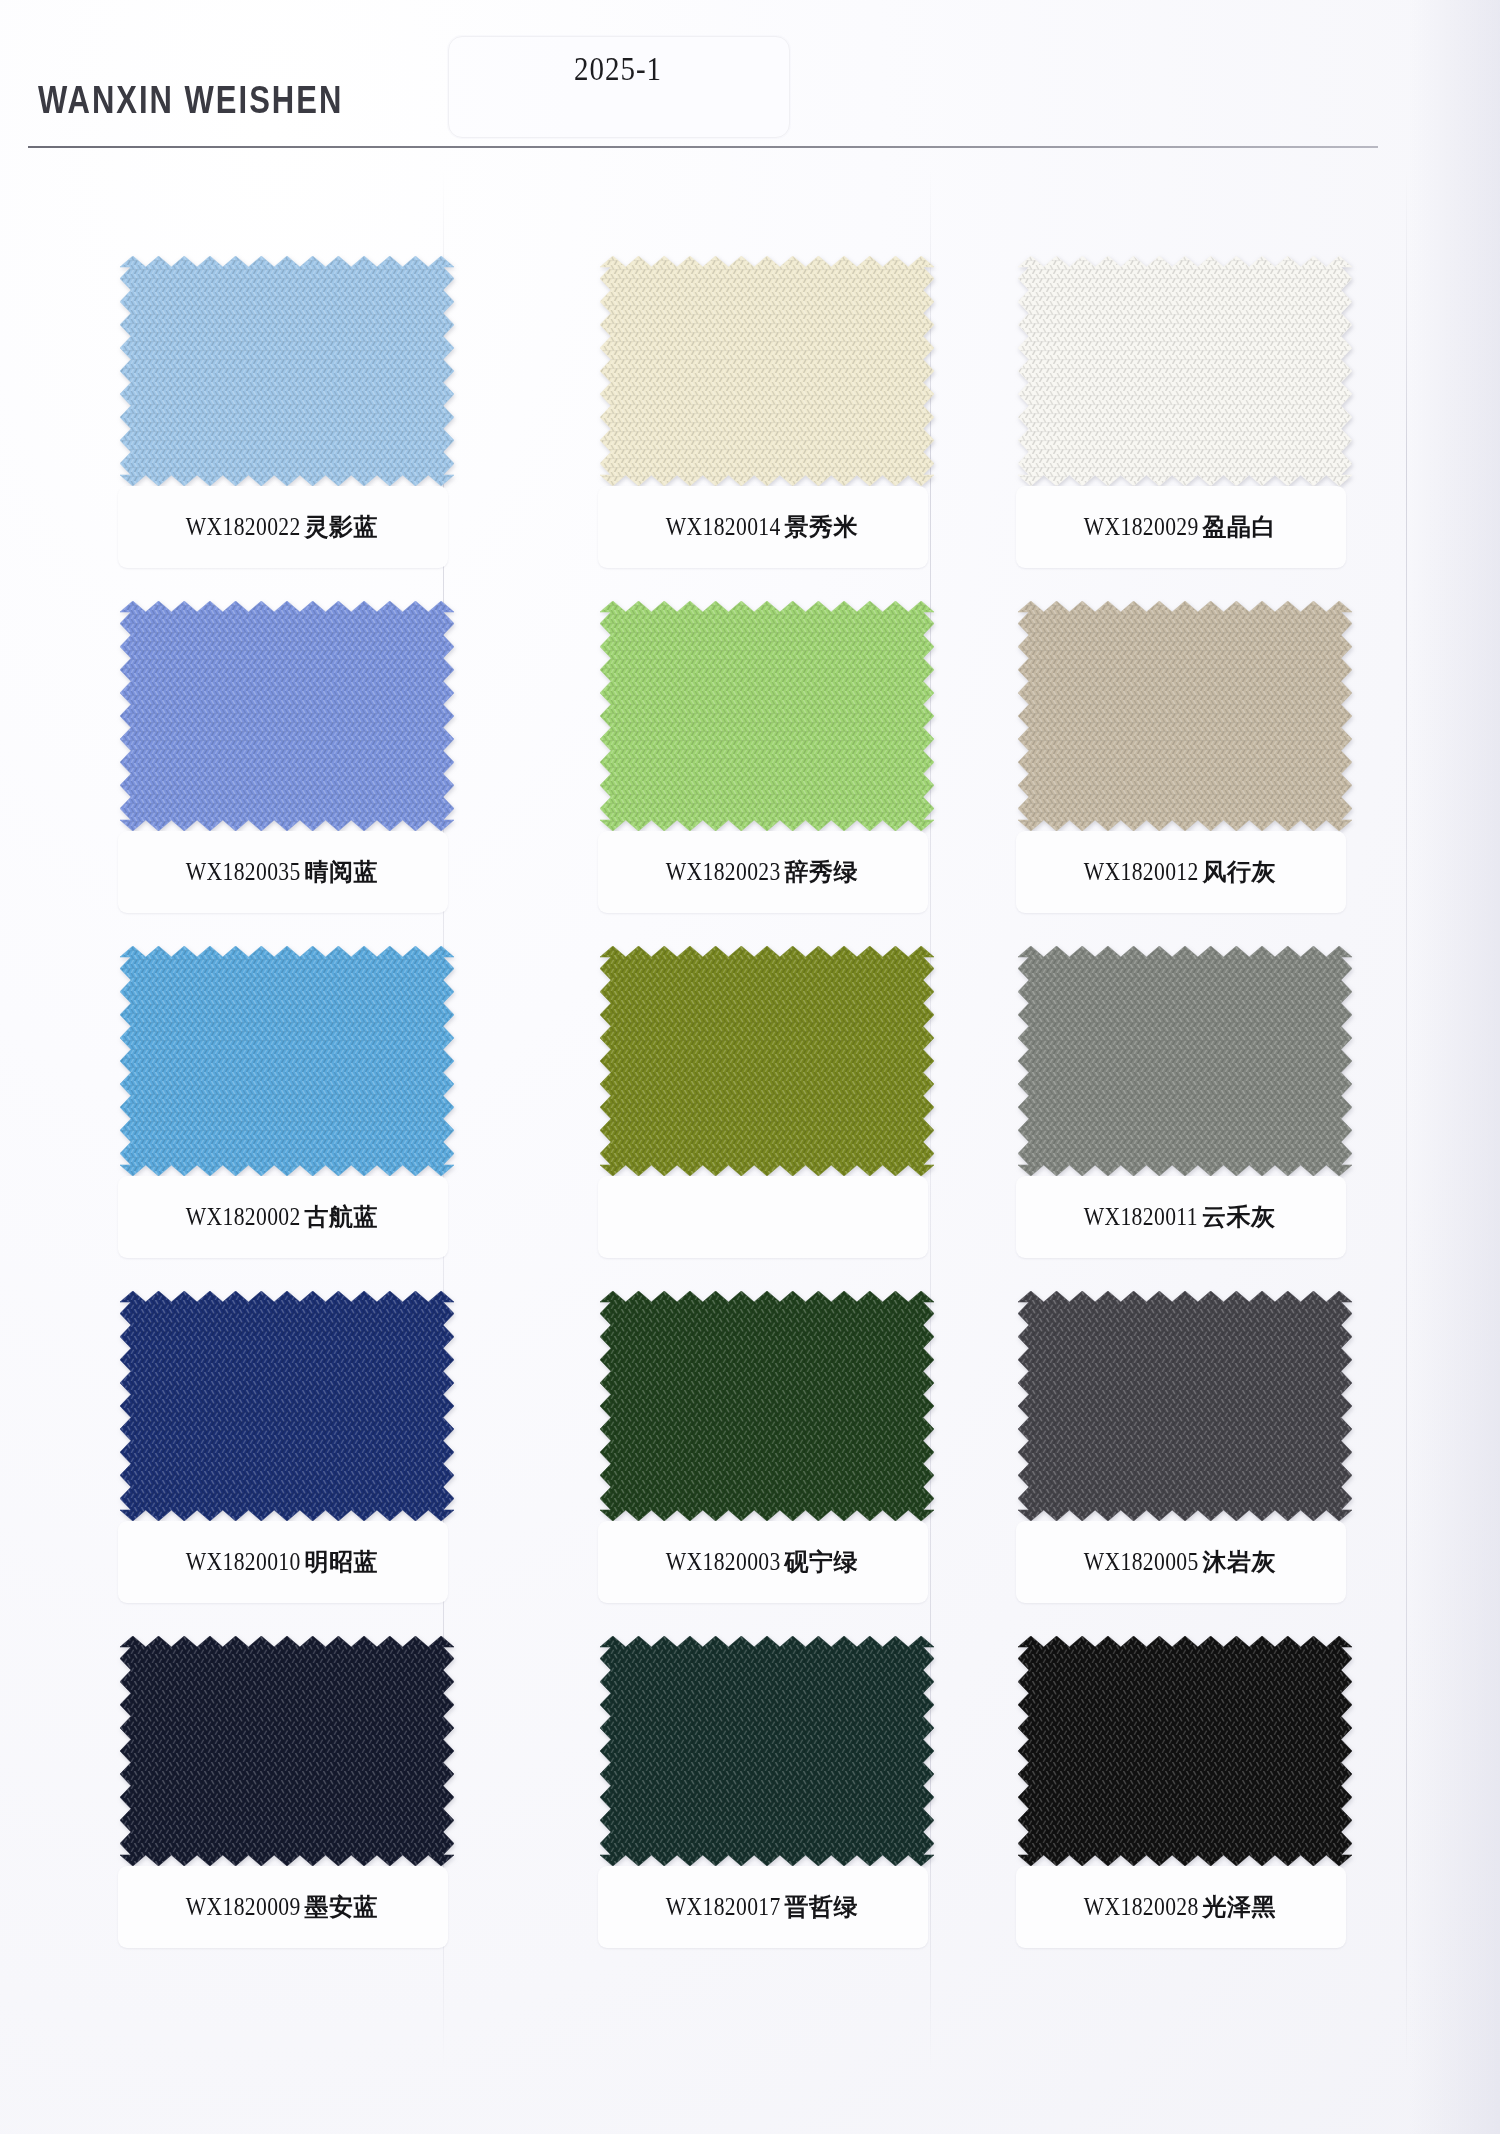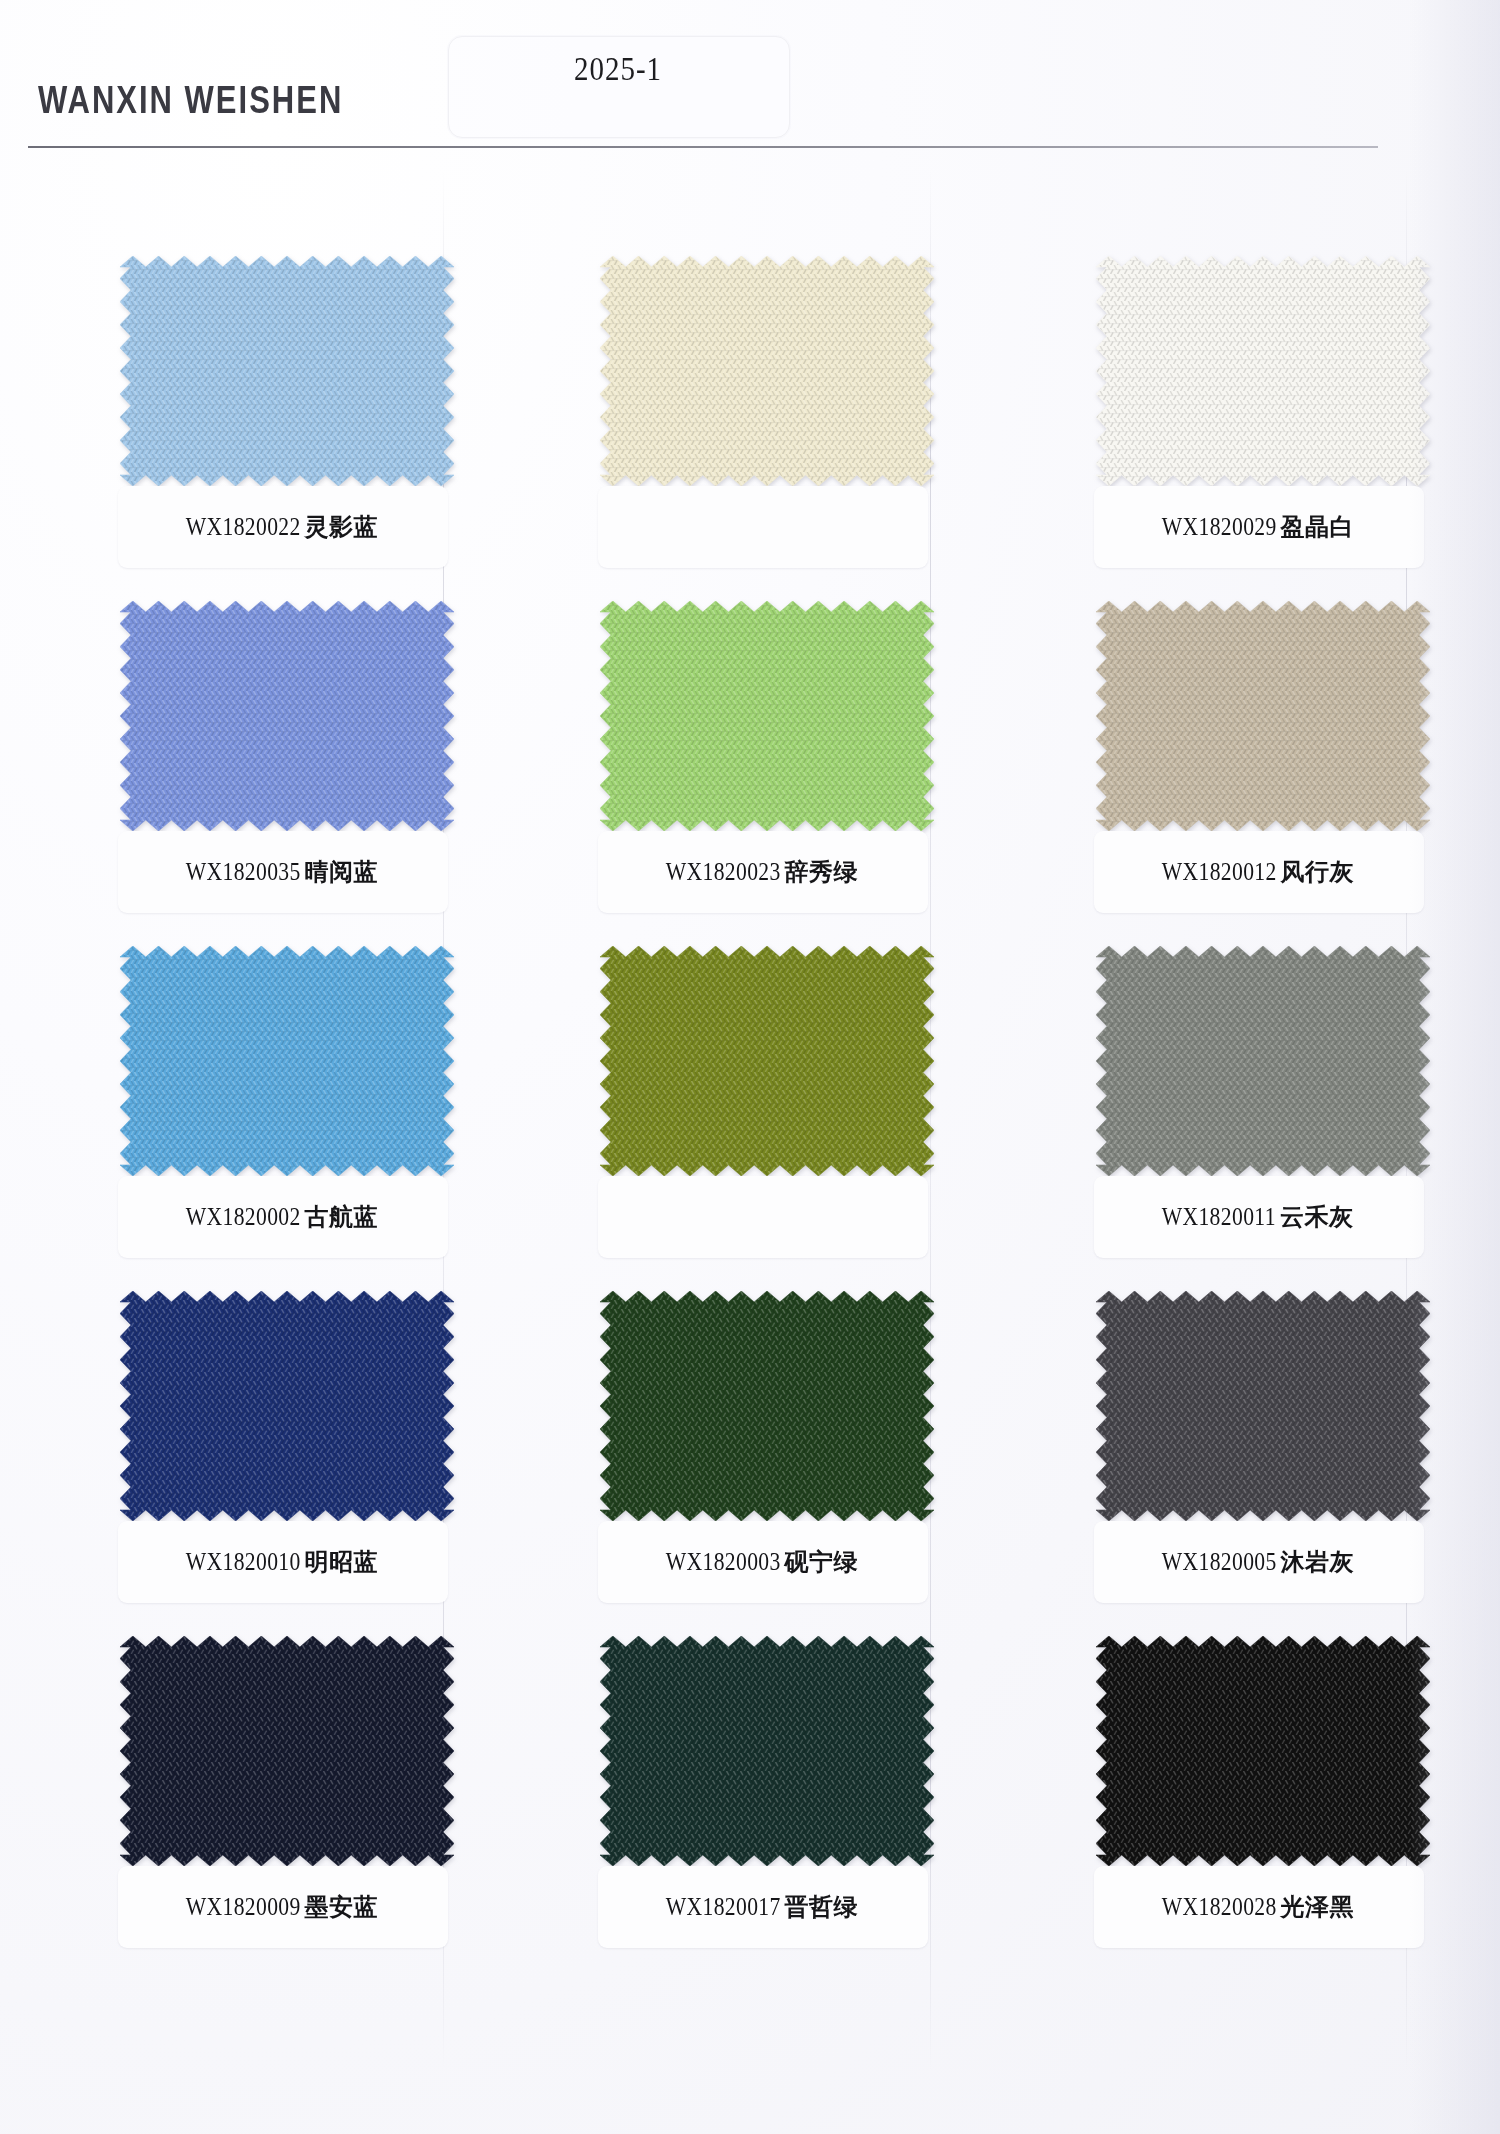--- a/index.html
+++ b/index.html
@@ -90,21 +90,21 @@
     position: relative;
     height: 345px;
   }
   .cell {
     position: absolute;
     width: 350px;
     height: 345px;
   }
   .cell.c0 { left: 112px; }
   .cell.c1 { left: 592px; }
-  .cell.c2 { left: 1088px; text-decoration: underline; }
+  .cell.c2 { left: 1010px; text-decoration: underline; }
 
   
   .swatch-wrap {
     position: absolute;
     left: 8px;
     top: 6px;
     width: 334px;
     height: 230px;
   }
 
@@ -220,20 +220,24 @@
                   <path d="M4.2,0 L6.6,4.5" stroke="#000000" stroke-opacity="0.11" stroke-width="1.4" fill="none"></path>
                   <path d="M6.6,4.5 L4.2,9" stroke="#ffffff" stroke-opacity="0.18" stroke-width="1.4" fill="none"></path>
                   <path d="M0,4.6 L7,4.6" stroke="#000000" stroke-opacity="0.07" stroke-width="0.8" fill="none"></path>
                 </pattern>
               </defs>
               <path d="M0,11 L12.846153846153847,0 L25.692307692307693,11 L38.53846153846154,0 L51.38461538461539,11 L64.23076923076923,0 L77.07692307692308,11 L89.92307692307692,0 L102.76923076923077,11 L115.61538461538461,0 L128.46153846153845,11 L141.30769230769232,0 L154.15384615384616,11 L167,0 L179.84615384615384,11 L192.69230769230768,0 L205.53846153846155,11 L218.3846153846154,0 L231.23076923076923,11 L244.07692307692307,0 L256.9230769230769,11 L269.7692307692308,0 L282.61538461538464,11 L295.46153846153845,0 L308.3076923076923,11 L321.15384615384613,0 L334,11 L323,11 L334,22.555555555555557 L323,34.111111111111114 L334,45.666666666666664 L323,57.22222222222222 L334,68.77777777777777 L323,80.33333333333333 L334,91.88888888888889 L323,103.44444444444444 L334,115 L323,126.55555555555556 L334,138.11111111111111 L323,149.66666666666666 L334,161.22222222222223 L323,172.77777777777777 L334,184.33333333333334 L323,195.88888888888889 L334,207.44444444444446 L323,219 L334,219 L321.15384615384613,230 L308.3076923076923,219 L295.46153846153845,230 L282.61538461538464,219 L269.7692307692308,230 L256.9230769230769,219 L244.07692307692307,230 L231.23076923076923,219 L218.3846153846154,230 L205.53846153846155,219 L192.69230769230768,230 L179.84615384615384,219 L167,230 L154.15384615384616,219 L141.30769230769232,230 L128.46153846153845,219 L115.61538461538461,230 L102.76923076923077,219 L89.92307692307692,230 L77.07692307692308,219 L64.23076923076923,230 L51.38461538461539,219 L38.53846153846154,230 L25.692307692307693,219 L12.846153846153847,230 L0,219 L11,219 L0,207.44444444444446 L11,195.88888888888889 L0,184.33333333333334 L11,172.77777777777777 L0,161.22222222222223 L11,149.66666666666666 L0,138.11111111111111 L11,126.55555555555556 L0,115 L11,103.44444444444444 L0,91.88888888888889 L11,80.33333333333333 L0,68.77777777777777 L11,57.22222222222222 L0,45.666666666666664 L11,34.111111111111114 L0,22.555555555555557 L11,11 Z" fill="url(#knit-0-1)"></path>
               <path d="M0,11 L12.846153846153847,0 L25.692307692307693,11 L38.53846153846154,0 L51.38461538461539,11 L64.23076923076923,0 L77.07692307692308,11 L89.92307692307692,0 L102.76923076923077,11 L115.61538461538461,0 L128.46153846153845,11 L141.30769230769232,0 L154.15384615384616,11 L167,0 L179.84615384615384,11 L192.69230769230768,0 L205.53846153846155,11 L218.3846153846154,0 L231.23076923076923,11 L244.07692307692307,0 L256.9230769230769,11 L269.7692307692308,0 L282.61538461538464,11 L295.46153846153845,0 L308.3076923076923,11 L321.15384615384613,0 L334,11 L323,11 L334,22.555555555555557 L323,34.111111111111114 L334,45.666666666666664 L323,57.22222222222222 L334,68.77777777777777 L323,80.33333333333333 L334,91.88888888888889 L323,103.44444444444444 L334,115 L323,126.55555555555556 L334,138.11111111111111 L323,149.66666666666666 L334,161.22222222222223 L323,172.77777777777777 L334,184.33333333333334 L323,195.88888888888889 L334,207.44444444444446 L323,219 L334,219 L321.15384615384613,230 L308.3076923076923,219 L295.46153846153845,230 L282.61538461538464,219 L269.7692307692308,230 L256.9230769230769,219 L244.07692307692307,230 L231.23076923076923,219 L218.3846153846154,230 L205.53846153846155,219 L192.69230769230768,230 L179.84615384615384,219 L167,230 L154.15384615384616,219 L141.30769230769232,230 L128.46153846153845,219 L115.61538461538461,230 L102.76923076923077,219 L89.92307692307692,230 L77.07692307692308,219 L64.23076923076923,230 L51.38461538461539,219 L38.53846153846154,230 L25.692307692307693,219 L12.846153846153847,230 L0,219 L11,219 L0,207.44444444444446 L11,195.88888888888889 L0,184.33333333333334 L11,172.77777777777777 L0,161.22222222222223 L11,149.66666666666666 L0,138.11111111111111 L11,126.55555555555556 L0,115 L11,103.44444444444444 L0,91.88888888888889 L11,80.33333333333333 L0,68.77777777777777 L11,57.22222222222222 L0,45.666666666666664 L11,34.111111111111114 L0,22.555555555555557 L11,11 Z" fill="none" stroke="#f0ead0" stroke-opacity="0.55" stroke-width="1"></path>
             </svg>
           </div>
           <div class="label"></div>
+          <div class="label-text">
+            <span class="label-code">WX1820014</span>
+            <span class="label-name">景秀米</span>
+          </div>
         </div>
         <div class="cell c2">
           <div class="swatch-wrap">
             <svg width="334" height="230" viewBox="0 0 334 230" style="position: absolute; left: 0px; top: 0px; filter: drop-shadow(rgba(95, 95, 115, 0.25) 1.5px 2.5px 2px);">
               <defs>
                 <pattern id="knit-0-2" width="7" height="9" patternUnits="userSpaceOnUse">
                   <rect width="7" height="9" fill="#f7f6f1"></rect>
                   <path d="M0.6,0 L3,4.5" stroke="#ffffff" stroke-opacity="0.22" stroke-width="1.5" fill="none"></path>
                   <path d="M3,4.5 L0.6,9" stroke="#000000" stroke-opacity="0.13" stroke-width="1.5" fill="none"></path>
                   <path d="M4.2,0 L6.6,4.5" stroke="#000000" stroke-opacity="0.11" stroke-width="1.4" fill="none"></path>

